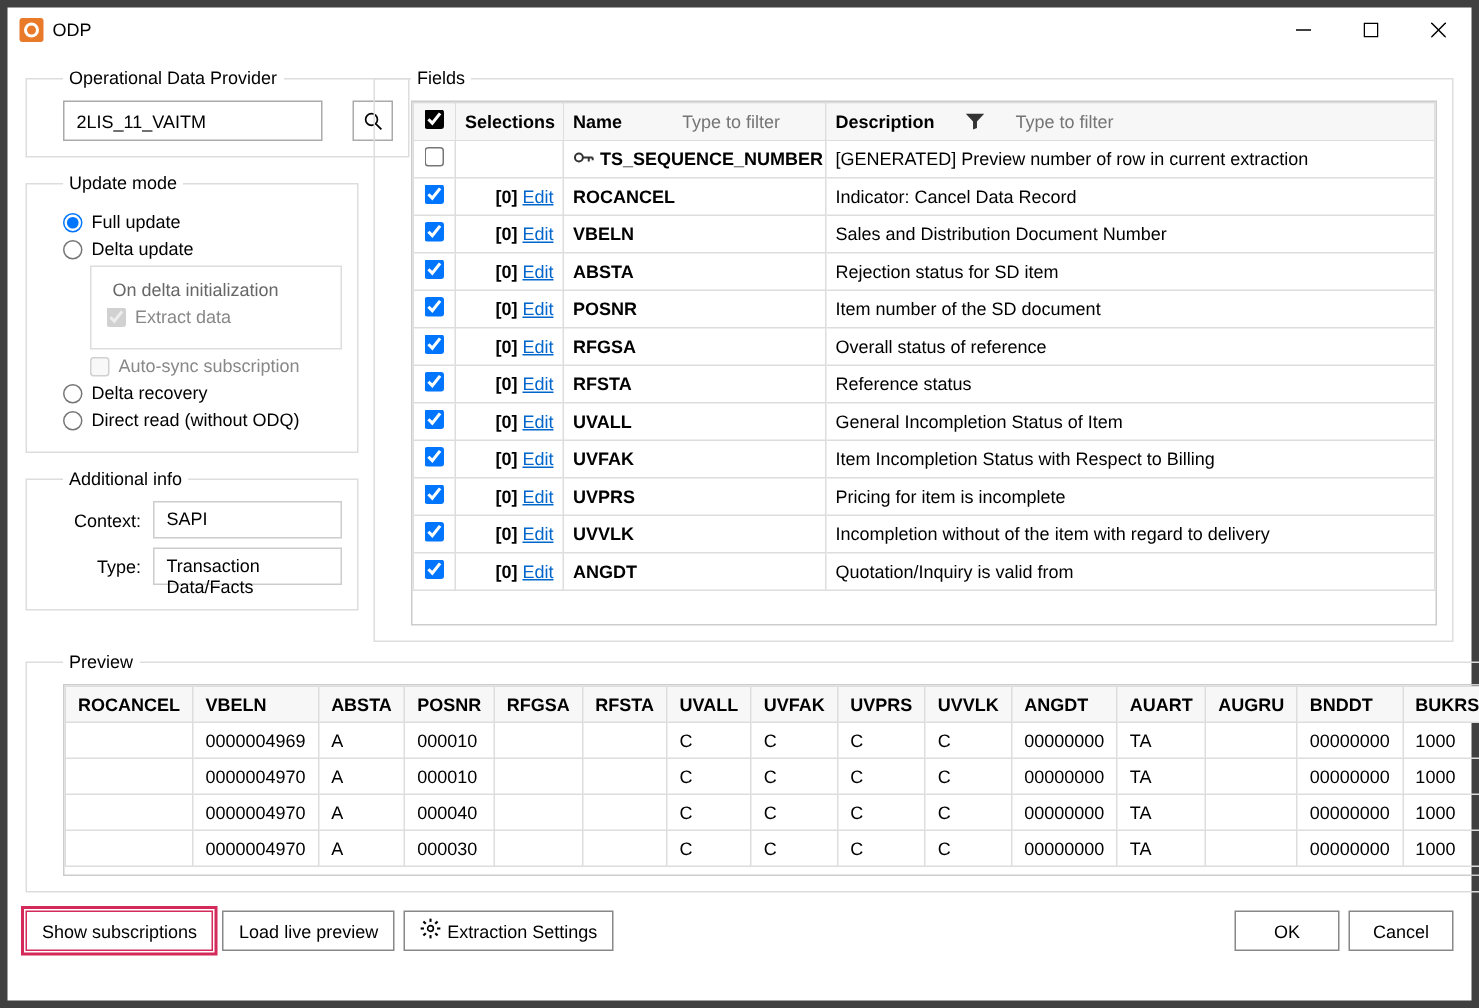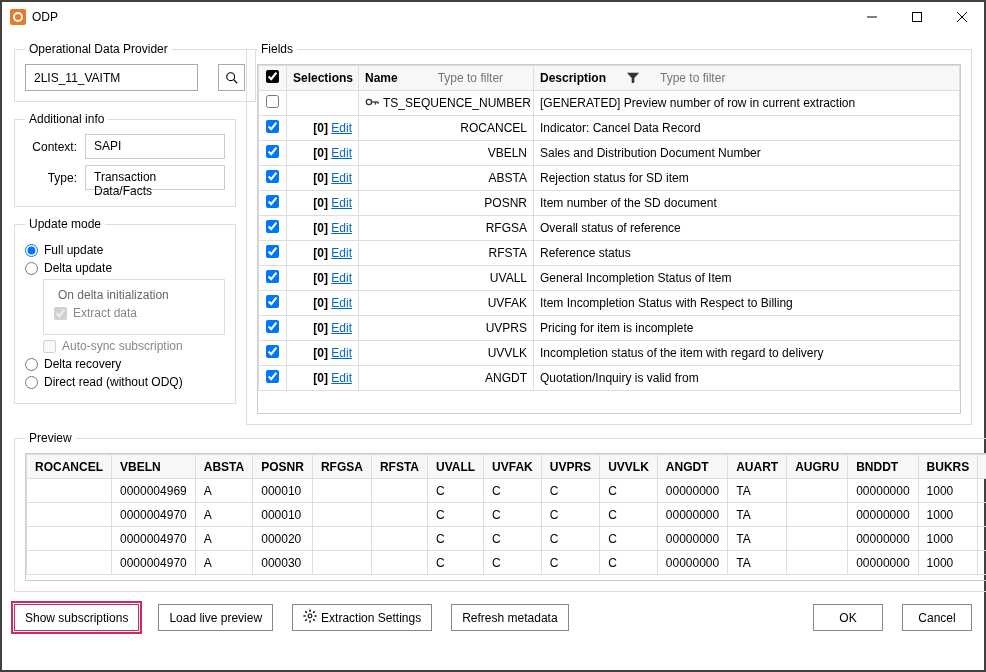--- a/index.html
+++ b/index.html
@@ -1,30 +1,30 @@
 <!DOCTYPE html>
 <html><head>
 <meta charset="utf-8">
 <style>
 * { box-sizing: border-box; margin: 0; padding: 0; font-family: "Segoe UI", Tahoma, sans-serif; font-size: 12px; }
 body { background: #fff; width: 986px; height: 672px; overflow: hidden; }
-.window { width: 986px; height: 672px; border: 2px solid #404040; display: flex; flex-direction: column; background: #fff; }
+.window { width: 986px; height: 672px; border: 5px solid #404040; display: flex; flex-direction: column; background: #fff; }
 .titlebar { height: 30px; display: flex; align-items: center; padding: 0 0 0 8px; }
 .titlebar .app-icon { width: 16px; height: 16px; background: #e87a2a; border-radius: 2px; margin-right: 6px; position: relative; }
 .titlebar .app-icon::before { content: ""; position: absolute; inset: 3px; background: #fff; border-radius: 50%; }
 .titlebar .app-icon::after { content: ""; position: absolute; inset: 5px; background: #e87a2a; border-radius: 50%; }
 .titlebar .title { flex: 1; font-size: 12px; color: #000; }
 .titlebar .ctrl { width: 45px; height: 30px; display: flex; align-items: center; justify-content: center; color: #000; cursor: pointer; }
 .titlebar .ctrl svg { width: 10px; height: 10px; }
 
 .client { flex: 1; padding: 4px 12px 12px 12px; display: flex; flex-direction: column; gap: 0; }
 .row-top { display: flex; gap: 10px; }
 .left-col { width: 222px; display: flex; flex-direction: column; gap: 4px; }
 
-fieldset { border: 1px solid #ddd; border-radius: 0; padding: 8px 10px 10px 10px; position: relative; margin-top: 6px; }
+fieldset { border: 1px solid #ddd; border-radius: 0; padding: 8px 10px 10px 24px; position: relative; margin-top: 6px; }
 legend { font-size: 12px; color: #000; padding: 0 4px; }
 
 .odp-box { display: flex; gap: 20px; }
 .odp-box input { flex: 1; height: 27px; border: 1px solid #aaa; padding: 0 8px; font-size: 12px; }
 .icon-btn { width: 27px; height: 27px; border: 1px solid #aaa; background: #fff; display: flex; align-items: center; justify-content: center; cursor: pointer; }
 .icon-btn svg { width: 14px; height: 14px; }
 
 .info-row { display: flex; align-items: center; margin-bottom: 6px; }
 .info-row .lbl { width: 60px; text-align: right; padding-right: 8px; color: #000; }
 .info-row .val { flex: 1; border: 1px solid #ccc; height: 25px; padding: 4px 8px; background: #fff; }
@@ -40,34 +40,34 @@
 .fields-body { border: 1px solid #ccc; height: 350px; display:flex; flex-direction:column; position:relative;}
 .fields-scroll { overflow-y: scroll; flex:1;}
 table.fields { width: 100%; border-collapse: collapse; table-layout: fixed;}
 .fields th, .fields td { border: 1px solid #ddd; height: 25px; padding: 0 6px; text-align: left; vertical-align: middle; white-space: nowrap; overflow:hidden; }
 .fields thead th { background: #f7f7f7; position: sticky; top:0;}
 .fields .chk-col { width: 28px; text-align: center; }
 .fields .sel-col { width: 72px; text-align: right; padding-right:6px;}
 .fields .name-col { width: 175px; }
 .fields .desc-col { }
 .fields a.edit { color: #0066cc; text-decoration: underline; }
-.fields td.name-cell { font-weight: 400; text-align: right; }
+.fields td.name-cell { font-weight: 700; }
 .key-icon { display:inline-block; vertical-align:middle; margin-right:4px;}
 .key-icon svg{ width:14px; height:14px;}
 .hdr-cell{display:flex; align-items:center; gap:20px;}
 .hdr-cell input{ flex:1; border:none; background:transparent; color:#14532d; font-size:12px; outline:none;}
 .filter-icon{width:14px;height:14px;}
 
 .preview-panel { }
 .preview-body { border: 1px solid #ccc; height: 128px; overflow:auto; }
 table.preview { border-collapse: collapse; }
 .preview th, .preview td { border: 1px solid #ddd; height: 24px; padding: 0 8px; text-align: left; white-space: nowrap; }
 .preview thead th { background: #f7f7f7; }
 
-.bottom-bar { display: flex; gap: 19px; padding-top: 12px; align-items:center;}
+.bottom-bar { display: flex; gap: 6px; padding-top: 12px; align-items:center;}
 .bottom-bar .spacer { flex: 1; }
 .btn { height: 27px; border: 1px solid #888; background: #fff; padding: 0 10px; display:inline-flex; align-items:center; gap:4px; cursor:pointer; font-size:12px;}
 .btn.primary { min-width: 70px; justify-content:center; }
 .btn.highlight { outline: 2px solid #d32a5a; outline-offset: 1px; border-color: #d32a5a;}
 .gear-icon svg{width:14px;height:14px;}
 </style>
 </head>
 <body>
 
 <div class="window">
@@ -103,32 +103,20 @@
             <div class="icon-btn">
               <svg viewBox="0 0 16 16">
                   <circle cx="6.5" cy="6.5" r="4.5" fill="none" stroke="#000" stroke-width="1.3"></circle>
                   <line x1="10" y1="10" x2="14" y2="14" stroke="#000" stroke-width="1.3"></line>
                 </svg>
             </div>
           </div>
         </fieldset>
 
         <fieldset>
-          <legend>Additional info</legend>
-          <div class="info-row">
-            <div class="lbl">Context:</div>
-            <div class="val">SAPI</div>
-          </div>
-          <div class="info-row">
-            <div class="lbl">Type:</div>
-            <div class="val">Transaction Data/Facts</div>
-          </div>
-        </fieldset>
-
-        <fieldset>
           <legend>Update mode</legend>
           <label class="radio-row">
               <input type="radio" name="um" checked="" style="">
               <span>Full update</span>
             </label>
           <label class="radio-row">
               <input type="radio" name="um" style="">
               <span>Delta update</span>
             </label>
 
@@ -145,20 +133,32 @@
               <span>Auto-sync subscription</span>
             </label>
           <label class="radio-row">
               <input type="radio" name="um" style="">
               <span>Delta recovery</span>
             </label>
           <label class="radio-row">
               <input type="radio" name="um" style="">
               <span>Direct read (without ODQ)</span>
             </label>
+        </fieldset>
+
+        <fieldset>
+          <legend>Additional info</legend>
+          <div class="info-row">
+            <div class="lbl">Context:</div>
+            <div class="val">SAPI</div>
+          </div>
+          <div class="info-row">
+            <div class="lbl">Type:</div>
+            <div class="val">Transaction Data/Facts</div>
+          </div>
         </fieldset>
       </div>
 
       <fieldset class="fields-panel">
         <legend>Fields</legend>
         <div class="fields-body">
           <div class="fields-scroll">
           <table class="fields">
             <colgroup>
                   <col class="chk-col">
@@ -253,21 +253,21 @@
                   <tr>
                     <td class="chk-col"><input type="checkbox" checked="" style=""></td>
                     <td class="sel-col"><span style="font-weight:600">[0]</span> <a href="#" class="edit">Edit</a></td>
                     <td class="name-cell">UVPRS</td>
                     <td>Pricing for item is incomplete</td>
                   </tr>
                   <tr>
                     <td class="chk-col"><input type="checkbox" checked="" style=""></td>
                     <td class="sel-col"><span style="font-weight:600">[0]</span> <a href="#" class="edit">Edit</a></td>
                     <td class="name-cell">UVVLK</td>
-                    <td>Incompletion status of the item with regard to delivery</td>
+                    <td>Incompletion without of the item with regard to delivery</td>
                   </tr>
                   <tr>
                     <td class="chk-col"><input type="checkbox" checked="" style=""></td>
                     <td class="sel-col"><span style="font-weight:600">[0]</span> <a href="#" class="edit">Edit</a></td>
                     <td class="name-cell">ANGDT</td>
                     <td>Quotation/Inquiry is valid from</td>
                   </tr>
                 </tbody>
           </table>
           </div>
@@ -333,21 +333,21 @@
                 <td>TA</td>
                 <td></td>
                 <td>00000000</td>
                 <td>1000</td>
                 <td></td>
               </tr>
               <tr>
                 <td></td>
                 <td>0000004970</td>
                 <td>A</td>
-                <td>000020</td>
+                <td>000040</td>
                 <td></td>
                 <td></td>
                 <td>C</td>
                 <td>C</td>
                 <td>C</td>
                 <td>C</td>
                 <td>00000000</td>
                 <td>TA</td>
                 <td></td>
                 <td>00000000</td>
@@ -389,19 +389,18 @@
                 <line x1="0.5" y1="8" x2="3" y2="8"></line>
                 <line x1="13" y1="8" x2="15.5" y2="8"></line>
                 <line x1="2.6" y1="2.6" x2="4.4" y2="4.4"></line>
                 <line x1="11.6" y1="11.6" x2="13.4" y2="13.4"></line>
                 <line x1="13.4" y1="2.6" x2="11.6" y2="4.4"></line>
                 <line x1="4.4" y1="11.6" x2="2.6" y2="13.4"></line>
               </g>
             </svg></span>
         <span>Extraction Settings</span>
       </button>
-      <button class="btn">Refresh metadata</button>
       <div class="spacer"></div>
       <button class="btn primary">OK</button>
       <button class="btn primary">Cancel</button>
     </div>
   </div>
 </div>
 
 </body></html>

